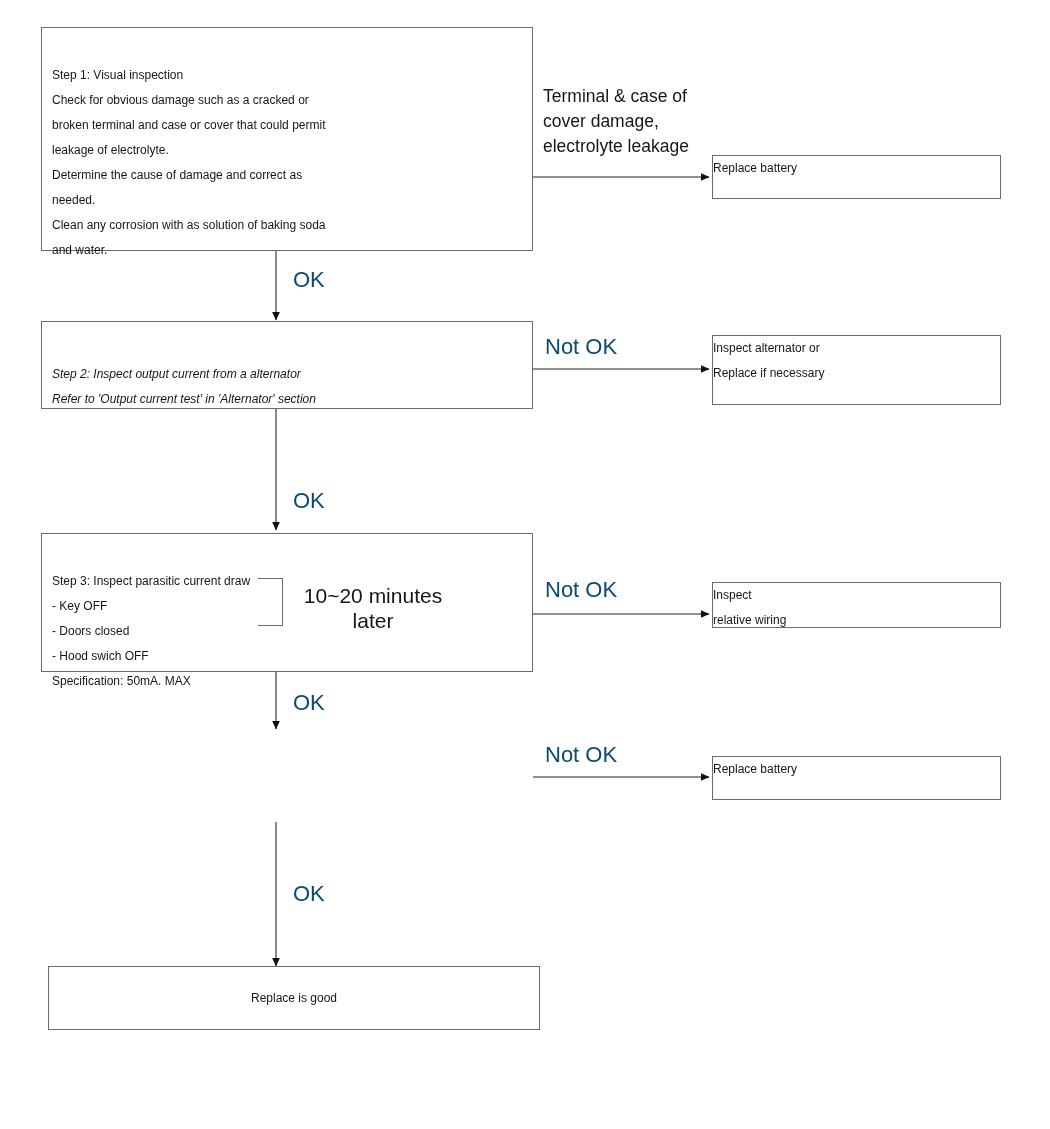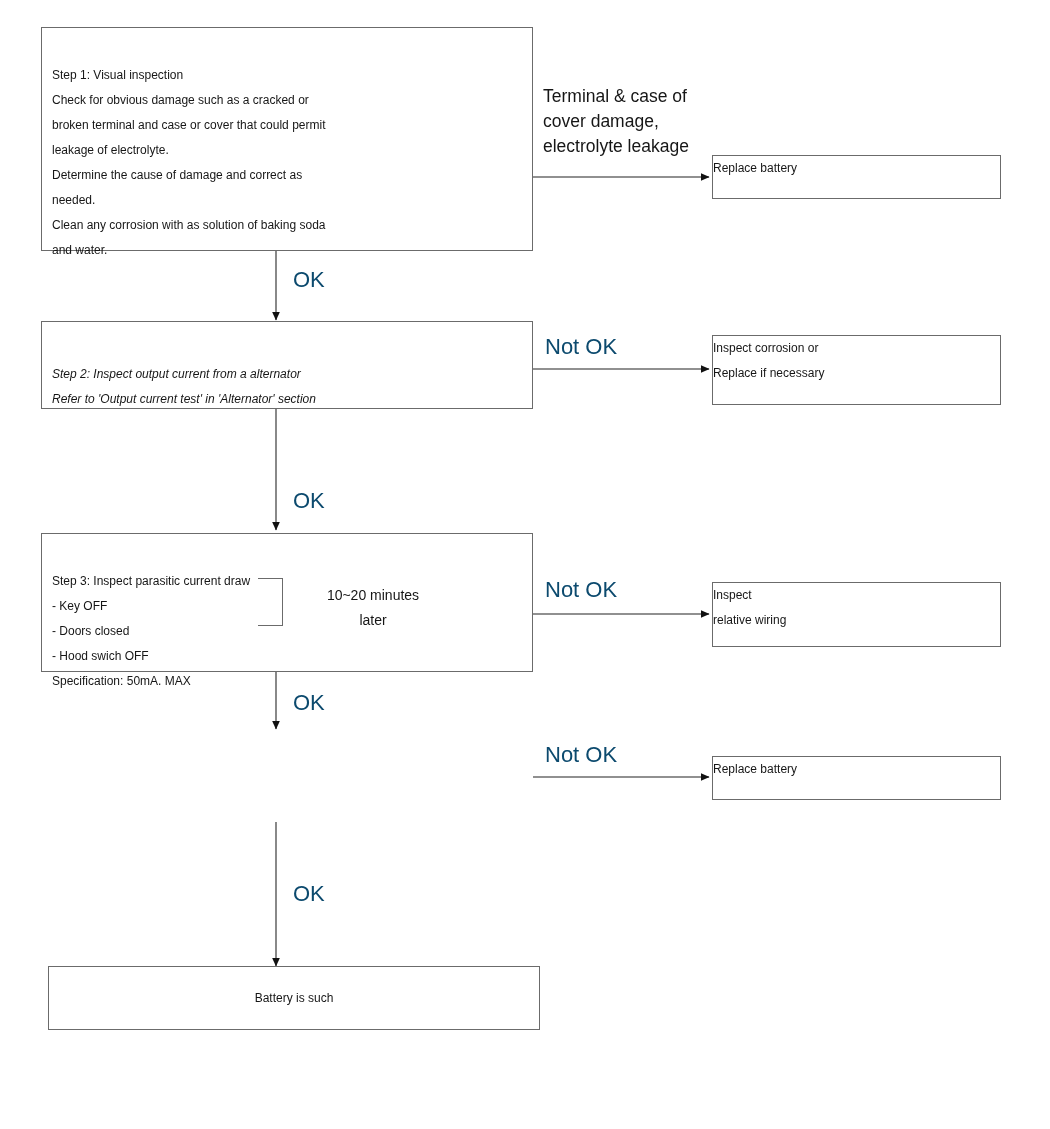--- a/index.html
+++ b/index.html
@@ -63,21 +63,21 @@
   }
   .bracket {
     position: absolute;
     box-sizing: border-box;
     border: 1.7px solid #6b6b6b;
     border-left: none;
     background: transparent;
   }
   .timer-note {
     position: absolute;
-    font-size: 14px;
+    font-size: 21px;
     line-height: 25px;
     color: #161616;
     text-align: center;
     white-space: pre-line;
   }
 </style>
 </head>
 <body>
 
 <div id="canvas">
@@ -134,35 +134,35 @@
   <div class="bracket" style="left:258px; top:578px; width:25px; height:48px;"></div>
 
   <div class="timer-note" style="left:298px; top:583px; width:150px;">10~20 minutes
 later</div>
 
   <div class="box vcenter" style="left:712px; top:155px; width:289px; height:44px;">
     <span>Replace battery</span>
   </div>
 
   <div class="box vcenter" style="left:712px; top:335px; width:289px; height:70px;">
-    <span>Inspect corrosion or
+    <span>Inspect alternator or
 Replace if necessary</span>
   </div>
 
-  <div class="box vcenter" style="left:712px; top:582px; width:289px; height:65px;">
+  <div class="box vcenter" style="left:712px; top:582px; width:289px; height:46px;">
     <span>Inspect
 relative wiring</span>
   </div>
 
   <div class="box vcenter" style="left:712px; top:756px; width:289px; height:44px;">
     <span>Replace battery</span>
   </div>
 
   <div class="box center-all" style="left:48px; top:966px; width:492px; height:64px;">
-    <span>Battery is such</span>
+    <span>Replace is good</span>
   </div>
 
   <div class="floating-label" style="left:543px; top:43px; width:240px;margin-top:41px;">Terminal  &amp;  case of
 cover damage,
 electrolyte leakage</div>
 
   <div class="edge-label" style="left:293px; top:270px;">OK</div>
   <div class="edge-label" style="left:293px; top:491px;">OK</div>
   <div class="edge-label" style="left:293px; top:693px;">OK</div>
   <div class="edge-label" style="left:293px; top:884px;">OK</div>

